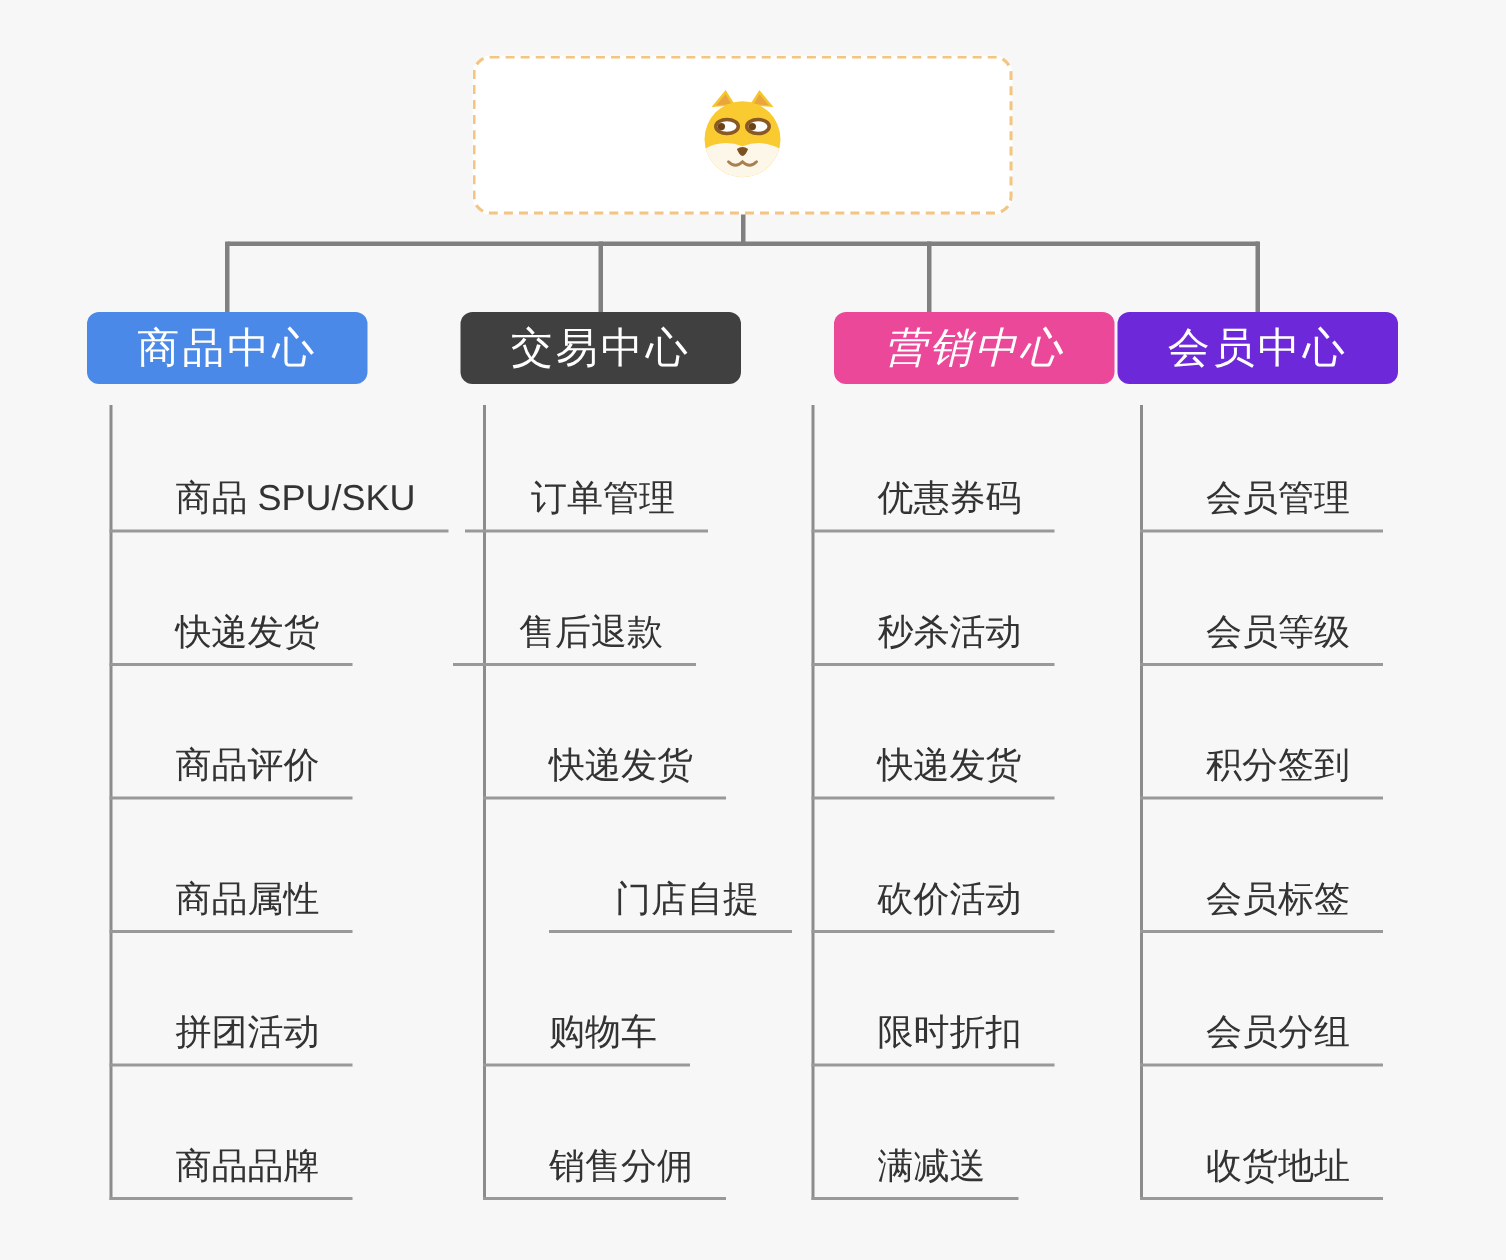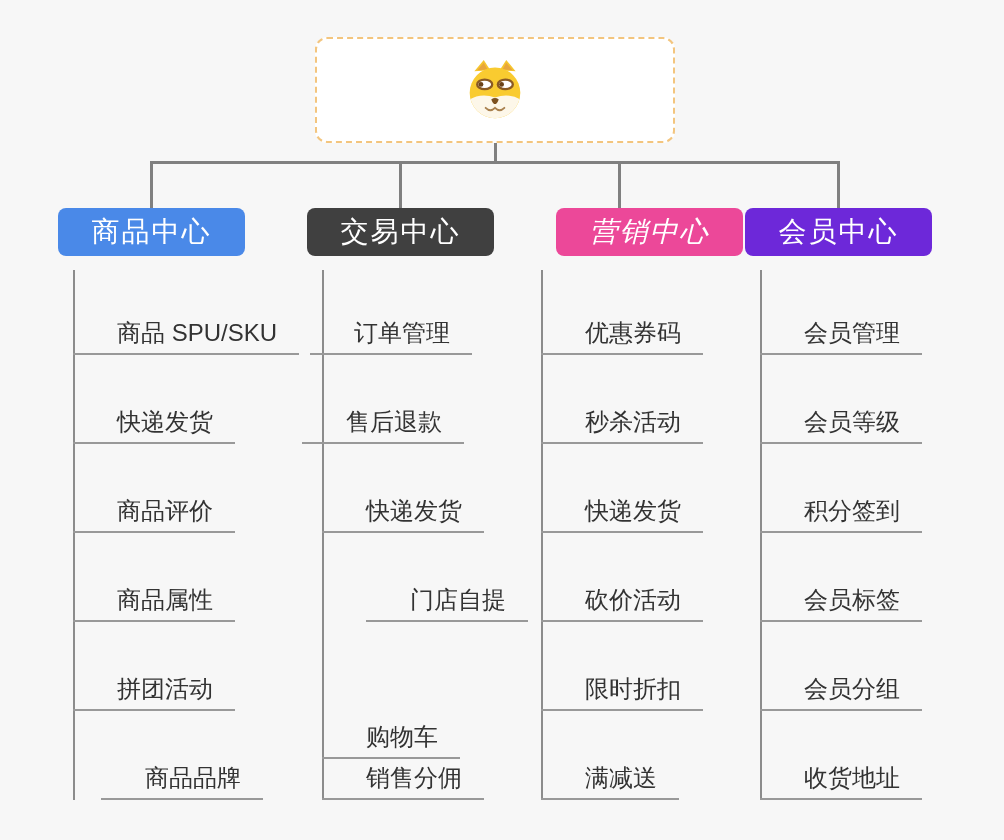--- a/index.html
+++ b/index.html
@@ -91,30 +91,30 @@
   <div id="branches">
       <div class="branch-box" style="left: 58px; top: 208px; background: rgb(74, 137, 232);">
         <span>商品中心</span>
       </div>
       <div class="spine" style="left: 73px; top: 270px; height: 530px;"></div>
       <div class="leaf" style="left: 73px; top: 318px; border-bottom-color: rgb(153, 153, 153);">商品 SPU/SKU</div>
       <div class="leaf" style="left: 73px; top: 407px; border-bottom-color: rgb(153, 153, 153);">快递发货</div>
       <div class="leaf" style="left: 73px; top: 496px; border-bottom-color: rgb(153, 153, 153);">商品评价</div>
       <div class="leaf" style="left: 73px; top: 585px; border-bottom-color: rgb(153, 153, 153);">商品属性</div>
       <div class="leaf" style="left: 73px; top: 674px; border-bottom-color: rgb(153, 153, 153);">拼团活动</div>
-      <div class="leaf" style="left: 73px; top: 763px; border-bottom-color: rgb(153, 153, 153); margin-left: 28px;">商品品牌</div>
+      <div class="leaf" style="left: 73px; top: 763px; border-bottom-color: rgb(153, 153, 153);">商品品牌</div>
       <div class="branch-box" style="left: 307px; top: 208px; background: #404040;">
         <span>交易中心</span>
       </div>
       <div class="spine" style="left: 322px; top: 270px; height: 530px;"></div>
       <div class="leaf" style="left: 310px; top: 318px; border-bottom-color: rgb(153, 153, 153);">订单管理</div>
       <div class="leaf" style="left: 302px; top: 407px; border-bottom-color: rgb(153, 153, 153);">售后退款</div>
       <div class="leaf" style="left: 322px; top: 496px; border-bottom-color: rgb(153, 153, 153);">快递发货</div>
       <div class="leaf" style="left: 322px; top: 585px; border-bottom-color: rgb(153, 153, 153); margin-left: 44px;">门店自提</div>
-      <div class="leaf" style="left: 322px; top: 674px; border-bottom-color: rgb(153, 153, 153); margin-top: 48px;">购物车</div>
+      <div class="leaf" style="left: 322px; top: 674px; border-bottom-color: rgb(153, 153, 153);">购物车</div>
       <div class="leaf" style="left: 322px; top: 763px; border-bottom-color: rgb(153, 153, 153);">销售分佣</div>
       <div class="branch-box" style="left: 556px; top: 208px; background: #ec4899; font-style: italic;">
         <span>营销中心</span>
       </div>
       <div class="spine" style="left: 541px; top: 270px; height: 530px;"></div>
       <div class="leaf" style="left: 541px; top: 318px; border-bottom-color: rgb(153, 153, 153);">优惠券码</div>
       <div class="leaf" style="left: 541px; top: 407px; border-bottom-color: rgb(153, 153, 153);">秒杀活动</div>
       <div class="leaf" style="left: 541px; top: 496px; border-bottom-color: rgb(153, 153, 153);">快递发货</div>
       <div class="leaf" style="left: 541px; top: 585px; border-bottom-color: rgb(153, 153, 153);">砍价活动</div>
       <div class="leaf" style="left: 541px; top: 674px; border-bottom-color: rgb(153, 153, 153);">限时折扣</div>

